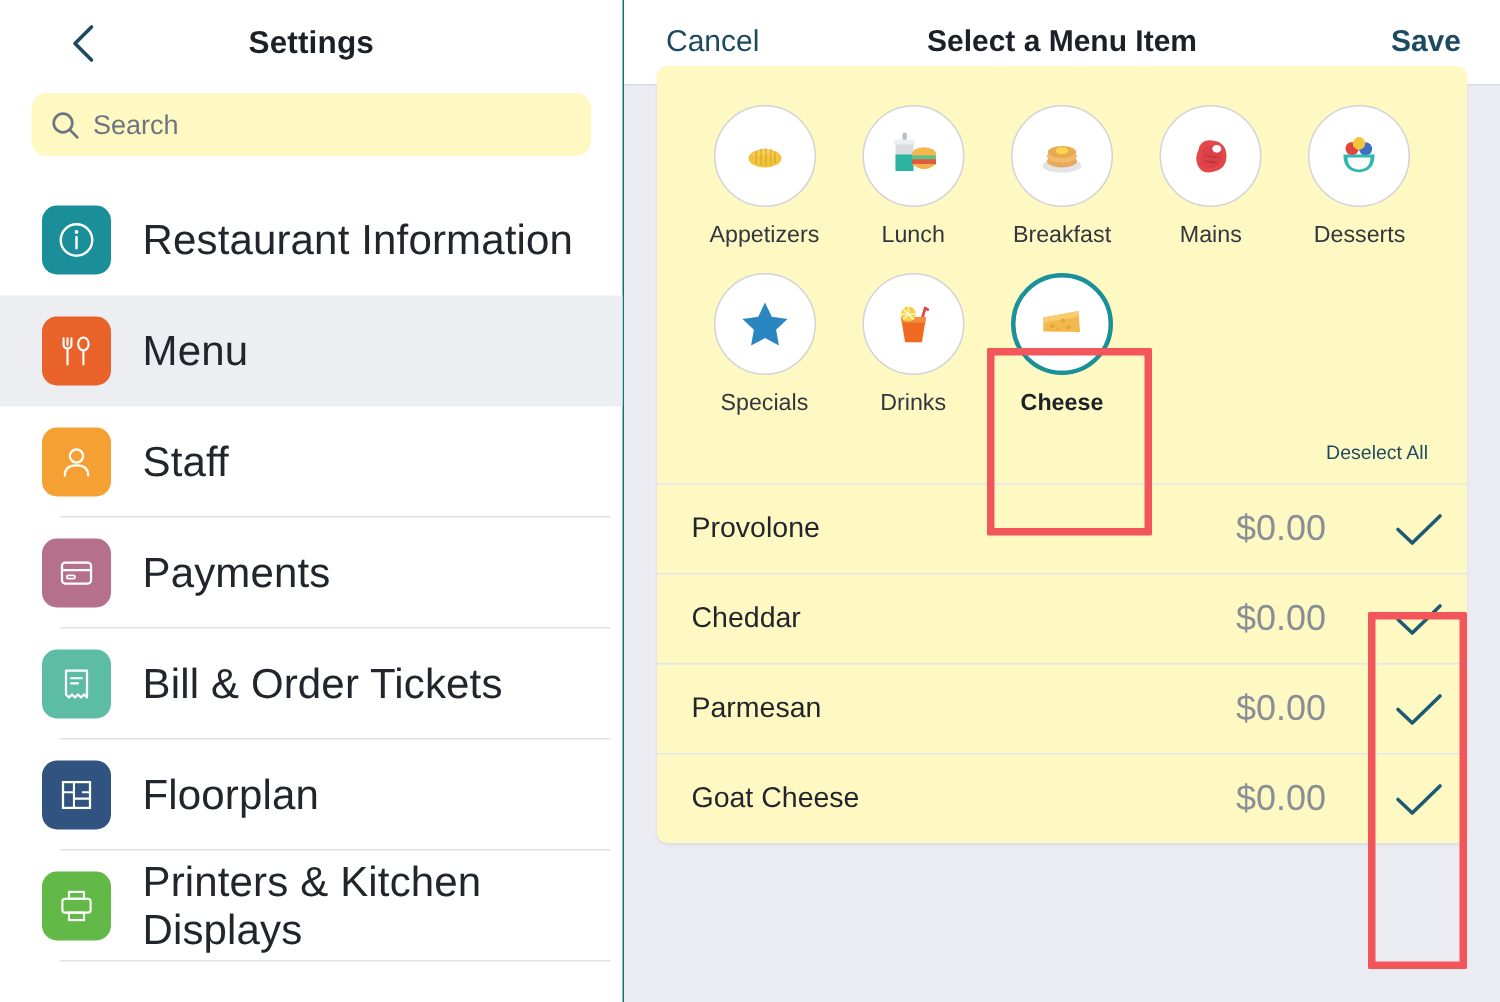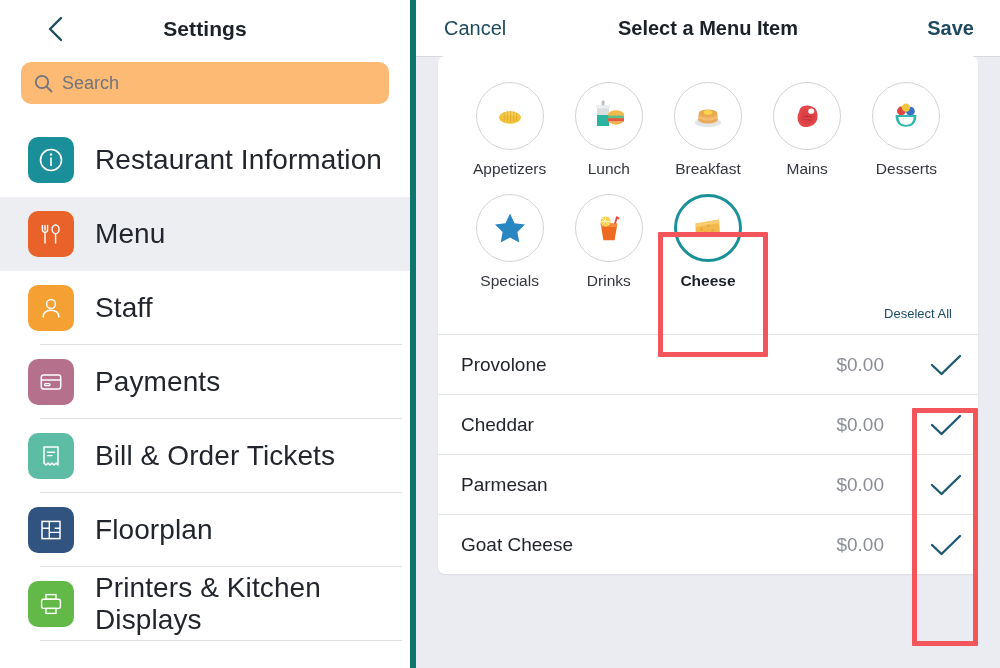--- a/index.html
+++ b/index.html
@@ -8,38 +8,38 @@
     font-family: "Liberation Sans", sans-serif;
     background: #ffffff;
     overflow: hidden;
   }
   #app { position: relative; width: 1000px; height: 668px; display: flex; }
 
   
   #sidebar {
     width: 416px; height: 668px;
     background: #ffffff;
-    border-right: 6px solid #0f766e;
+    border-right: 1px solid #0f766e;
     position: relative;
     flex: 0 0 416px;
   }
   #sidebar-header {
     height: 57px; position: relative;
     display: flex; align-items: center; justify-content: center;
   }
   #back-chevron {
     position: absolute; left: 44px; top: 14px;
     width: 22px; height: 30px; cursor: pointer;
   }
   #sidebar-title {
     font-size: 21px; font-weight: bold; color: #1c2128; letter-spacing: .1px;
   }
   #search-wrap { padding: 5px 21px 0 21px; }
   #search-box {
-    height: 42px; background: #fdba74; border-radius: 10px;
+    height: 42px; background: #fef9c3; border-radius: 10px;
     display: flex; align-items: center; padding: 0 13px;
   }
   #search-icon { width: 19px; height: 19px; flex: 0 0 19px; margin-right: 9px; }
   #search-input {
     border: none; outline: none; background: transparent;
     font-family: "Liberation Sans", sans-serif;
     font-size: 18px; color: #5f6670; width: 100%;
   }
   #search-input::placeholder { color: #6e757e; }
 
@@ -80,22 +80,22 @@
   #panel-title {
     width: 100%; text-align: center;
     font-size: 20px; font-weight: bold; color: #1c2128;
   }
   #save-btn {
     position: absolute; right: 26px;
     font-size: 20px; color: #1d4a60; font-weight: bold; cursor: pointer;
   }
 
   #card {
-    position: absolute; left: 22px; top: 56px; right: 22px;
-    background: #ffffff; border-radius: 7px;
+    position: absolute; left: 22px; top: 44px; right: 22px;
+    background: #fef9c3; border-radius: 7px;
     box-shadow: 0 1px 2px rgba(0,0,0,.07);
     padding-bottom: 0; overflow: hidden;
   }
 
   #cat-grid {
     display: grid; grid-template-columns: repeat(5, 1fr);
     row-gap: 6px; padding: 22px 22px 4px 22px;
   }
   .cat-cell {
     display: flex; flex-direction: column; align-items: center;
@@ -118,21 +118,21 @@
   }
   #deselect-all {
     font-size: 13px; color: #1d4a60; cursor: pointer;
   }
 
   .item-row {
     height: 60px; display: flex; align-items: center;
     border-top: 1px solid #e3e4e8; padding-left: 23px; cursor: pointer;
   }
   .item-name { font-size: 19px; color: #22262c; flex: 1; }
-  .item-price { font-size: 19px; color: #8a8f96; margin-right: 30px; }
+  .item-price { font-size: 24px; color: #8a8f96; margin-right: 30px; }
   .item-check { width: 64px; display: flex; align-items: center; justify-content: center; }
 
   
   .annot {
     position: absolute; border: 5px solid #f2555a;
     pointer-events: none; border-radius: 1px; z-index: 20;
   }
   #annot-cheese { left: 658px; top: 232px; width: 110px; height: 125px; }
   #annot-checks { left: 912px; top: 408px; width: 66px; height: 238px; }
 </style>

